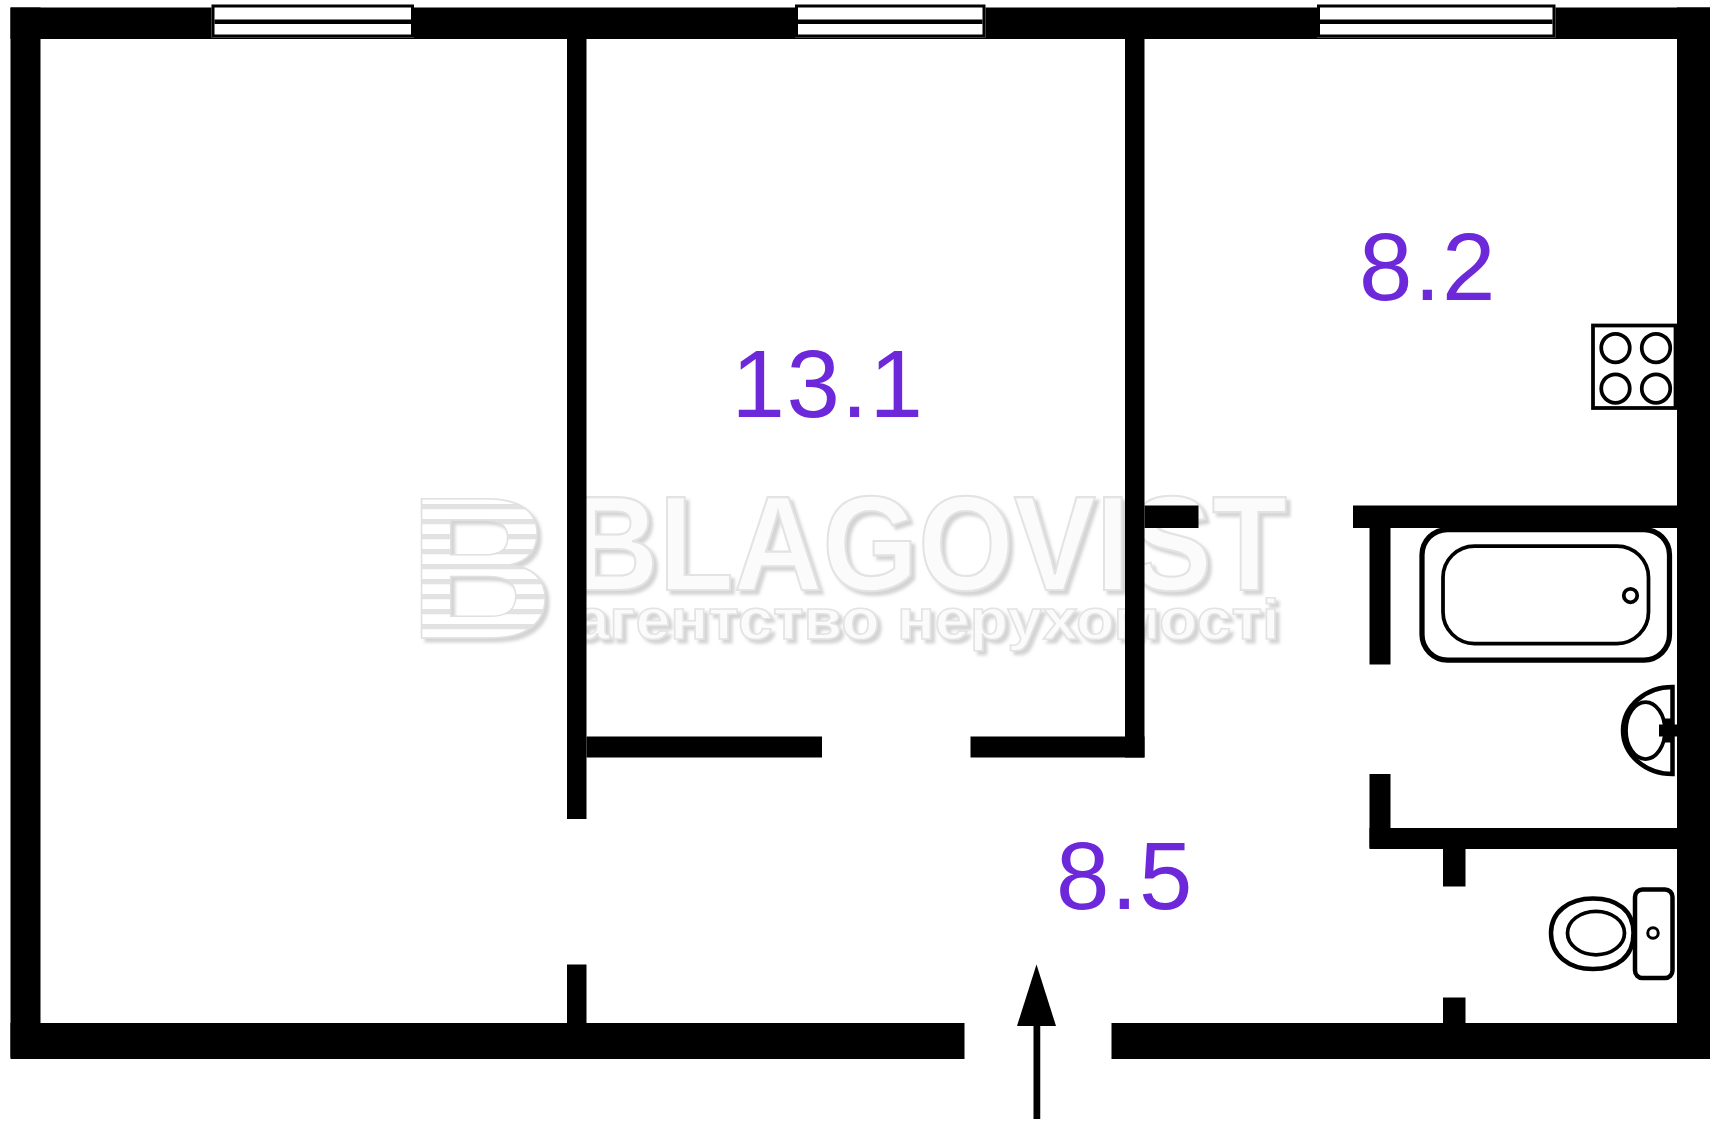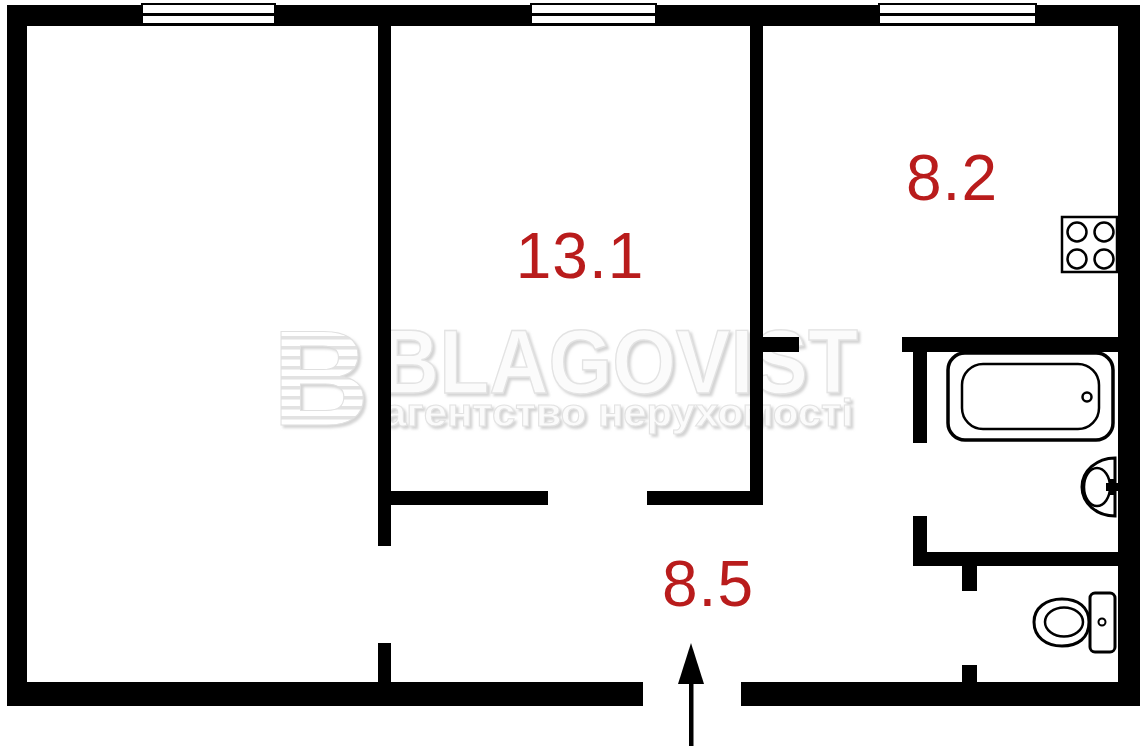--- a/index.html
+++ b/index.html
@@ -4,21 +4,21 @@
 <style>
   html,body{margin:0;padding:0;background:#ffffff;}
   #plan{position:relative;width:1147px;height:750px;background:#ffffff;overflow:hidden;
         font-family:"Liberation Sans", sans-serif;}
   .wall{position:absolute;background:#000;z-index:2;}
   .win{position:absolute;top:3px;height:22px;background:#ffffff;border:2px solid #000;
        box-sizing:border-box;z-index:3;}
   .win .bar{position:absolute;left:0;right:0;top:8px;height:3px;background:#000;}
   svg.layer{position:absolute;left:0;top:0;z-index:4;}
   svg.wm{z-index:1;}
-  .room-label{position:absolute;transform:translate(-50%,-50%);font-size:64px;color:#b91c1c;
+  .room-label{position:absolute;transform:translate(-50%,-50%);font-size:64px;color:#6d28d9;
        letter-spacing:1px;z-index:5;white-space:nowrap;}
 </style>
 </head>
 <body>
 
 <div id="plan">
 
   <svg class="layer wm" width="1147" height="750" viewBox="0 0 1147 750">
     <defs>
       <pattern id="stripes" x="0" y="0" width="12" height="10" patternUnits="userSpaceOnUse">
@@ -92,17 +92,17 @@
       <circle cx="1077" cy="259" r="9.5" fill="#ffffff" stroke="#000" stroke-width="2.5"></circle>
       <circle cx="1104" cy="259" r="9.5" fill="#ffffff" stroke="#000" stroke-width="2.5"></circle>
     </g>
 
     <g>
       <rect x="689" y="666" width="4.5" height="80" fill="#000"></rect>
       <polygon points="691,643 678,684 704,684" fill="#000"></polygon>
     </g>
   </svg>
 
-  <div class="room-label" style="left:580px;top:256px;">13.1</div>
+  <div class="room-label" style="left:552px;top:256px;">13.1</div>
   <div class="room-label" style="left:952px;top:178px;">8.2</div>
-  <div class="room-label" style="left:708px;top:584px;">8.5</div>
+  <div class="room-label" style="left:750px;top:584px;">8.5</div>
 
 </div>
 
 </body></html>

